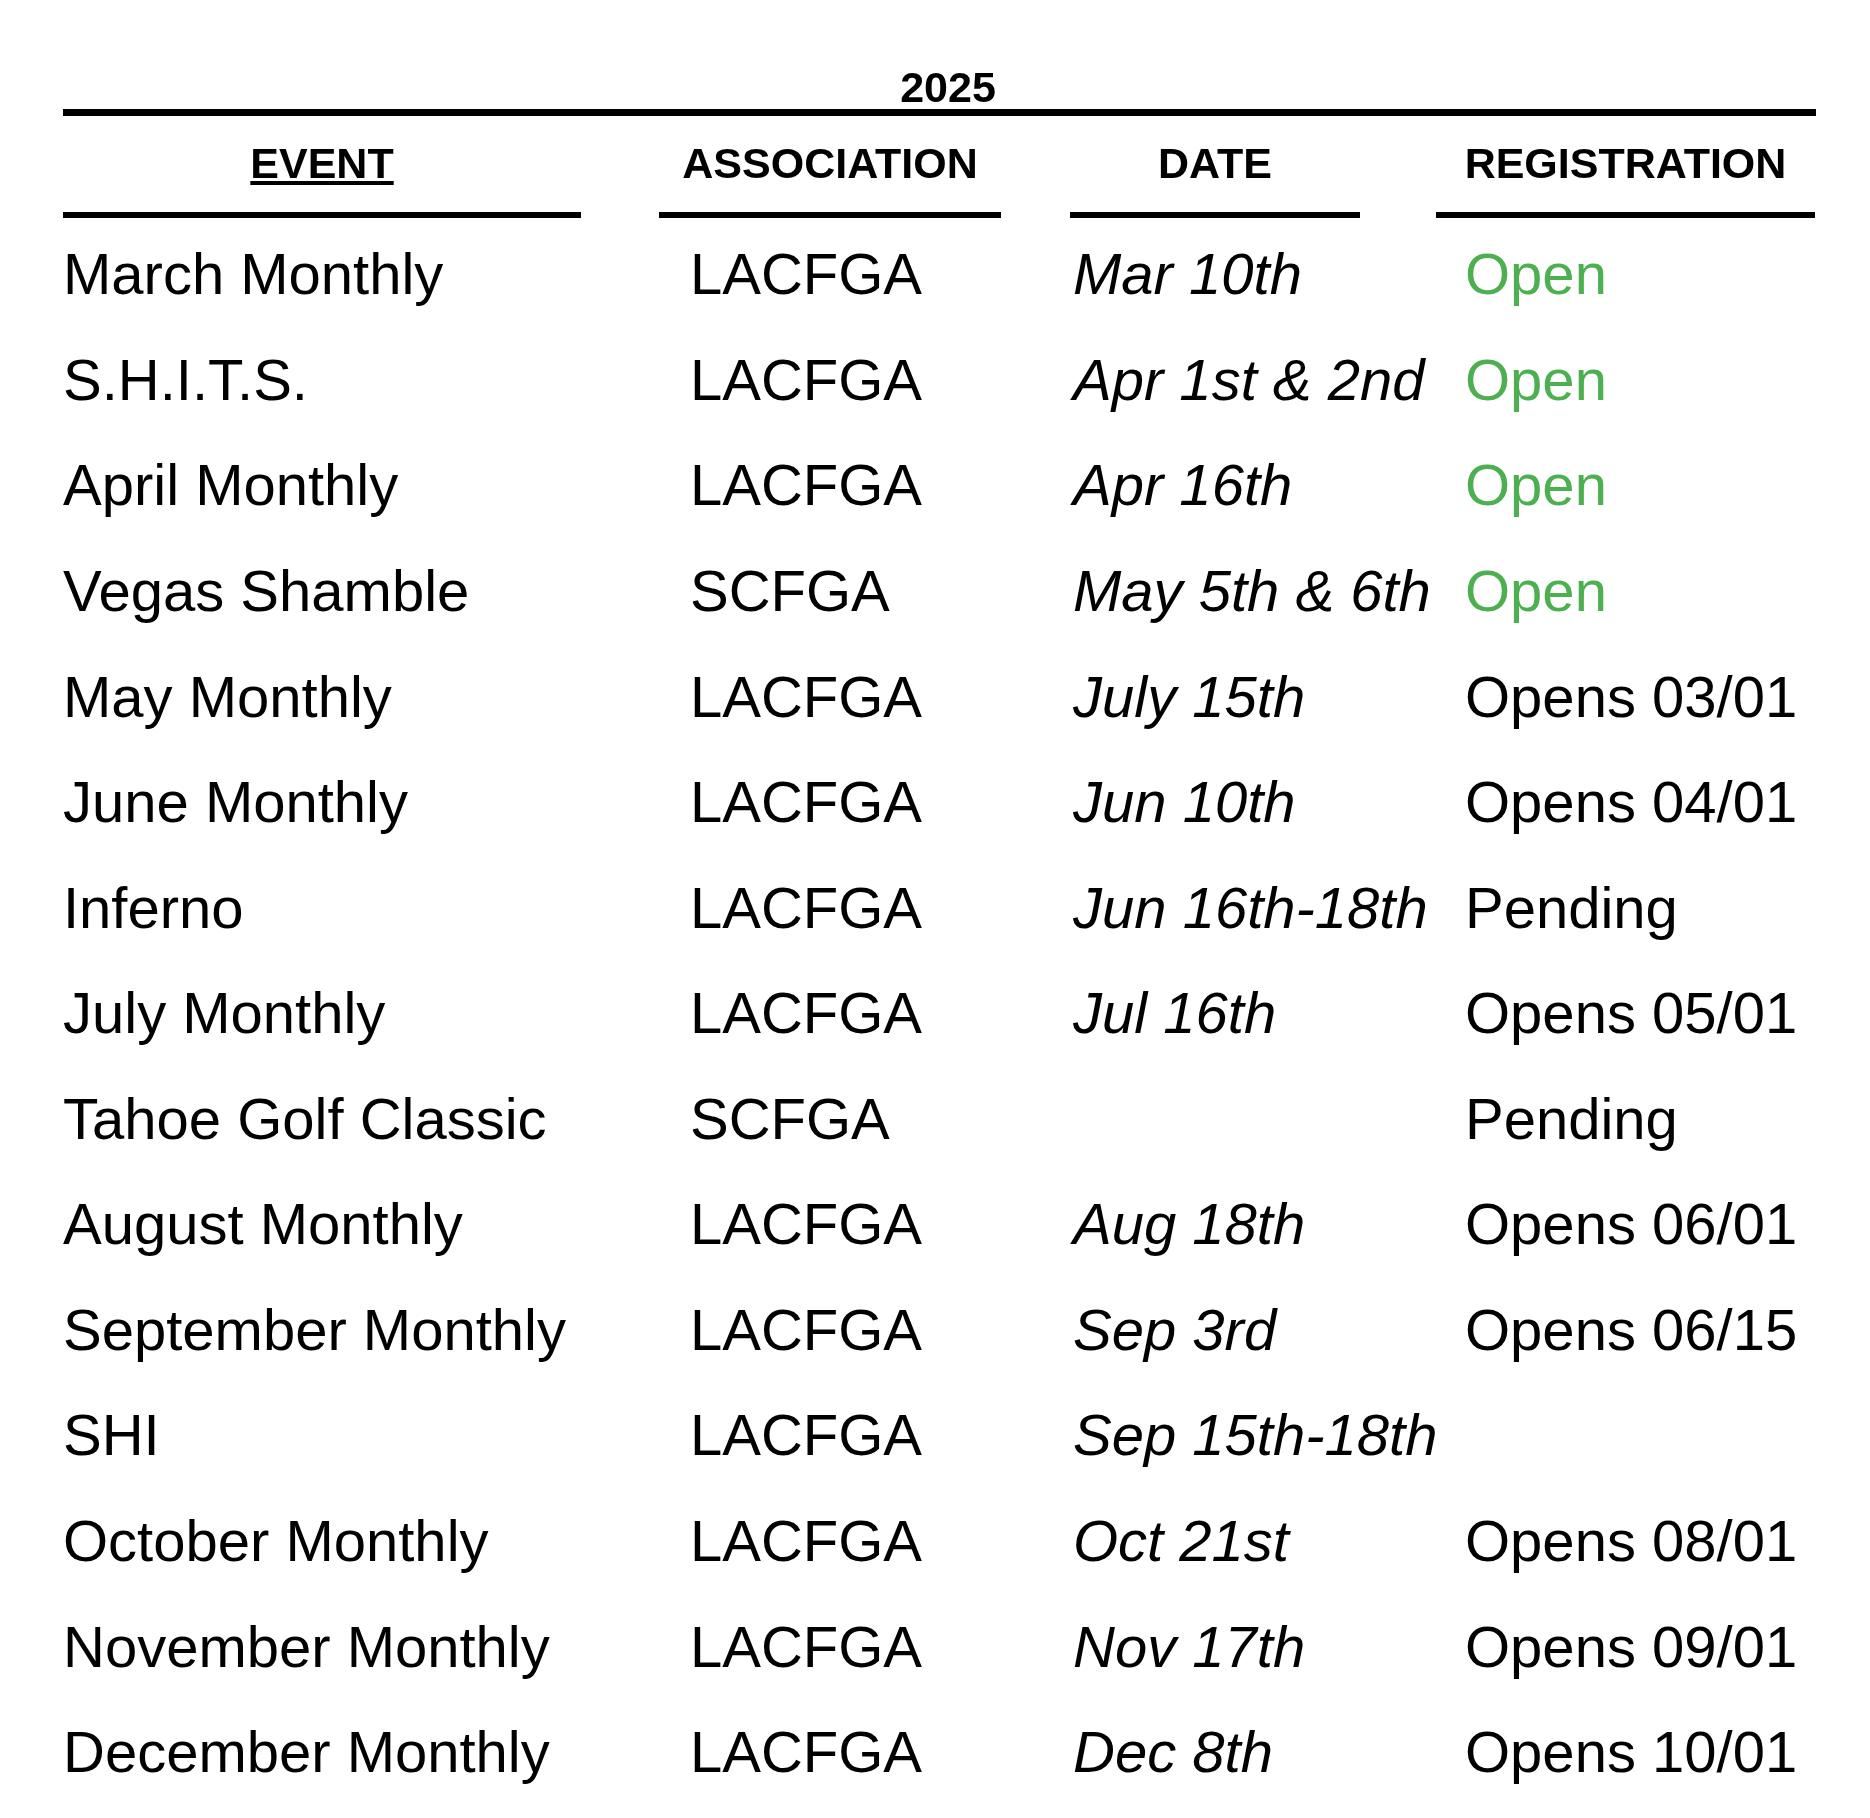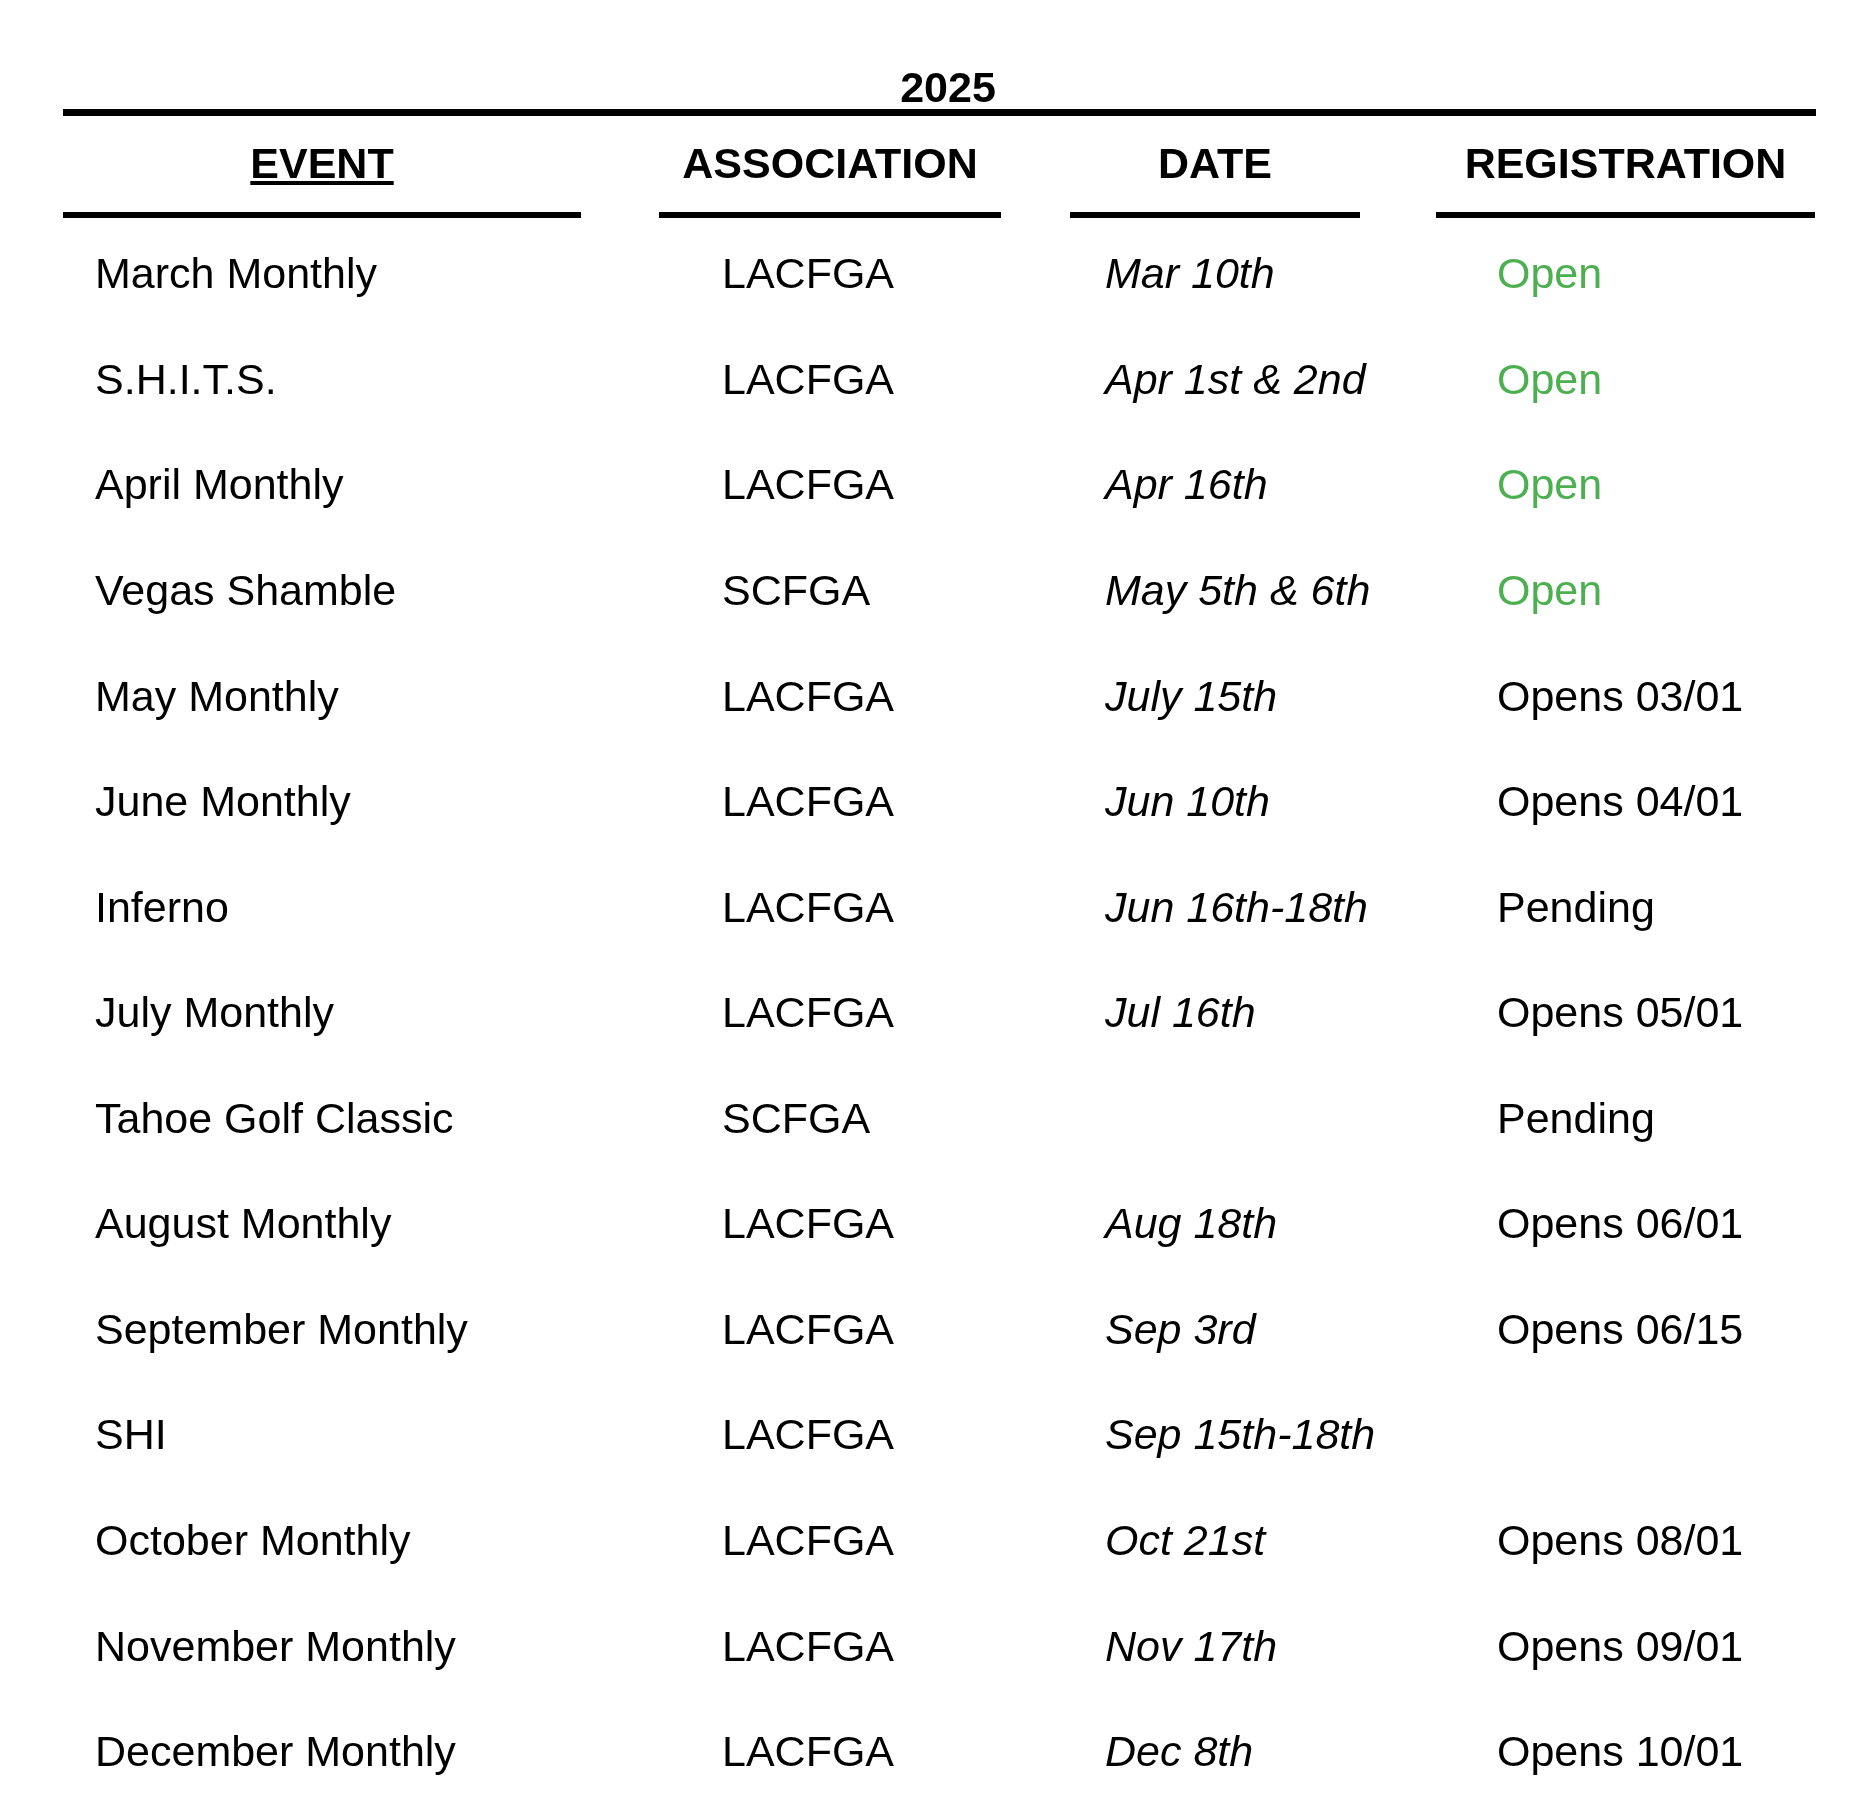--- a/index.html
+++ b/index.html
@@ -66,23 +66,22 @@
   .row {
     position: relative;
     height: 105.57px;
   }
   .cell {
     position: absolute;
     top: 0;
     height: 100%;
     display: flex;
     align-items: center;
-    font-size: 43px;
+    font-size: 58px;
     white-space: nowrap;
-    margin-left: 32px;
   }
   .c-event { left: 63px; }
   .c-assoc { left: 690px; }
   .c-date  { left: 1073px; font-style: italic; }
   .c-reg   { left: 1465px; }
 </style>
 </head>
 <body>
 
 <main>

